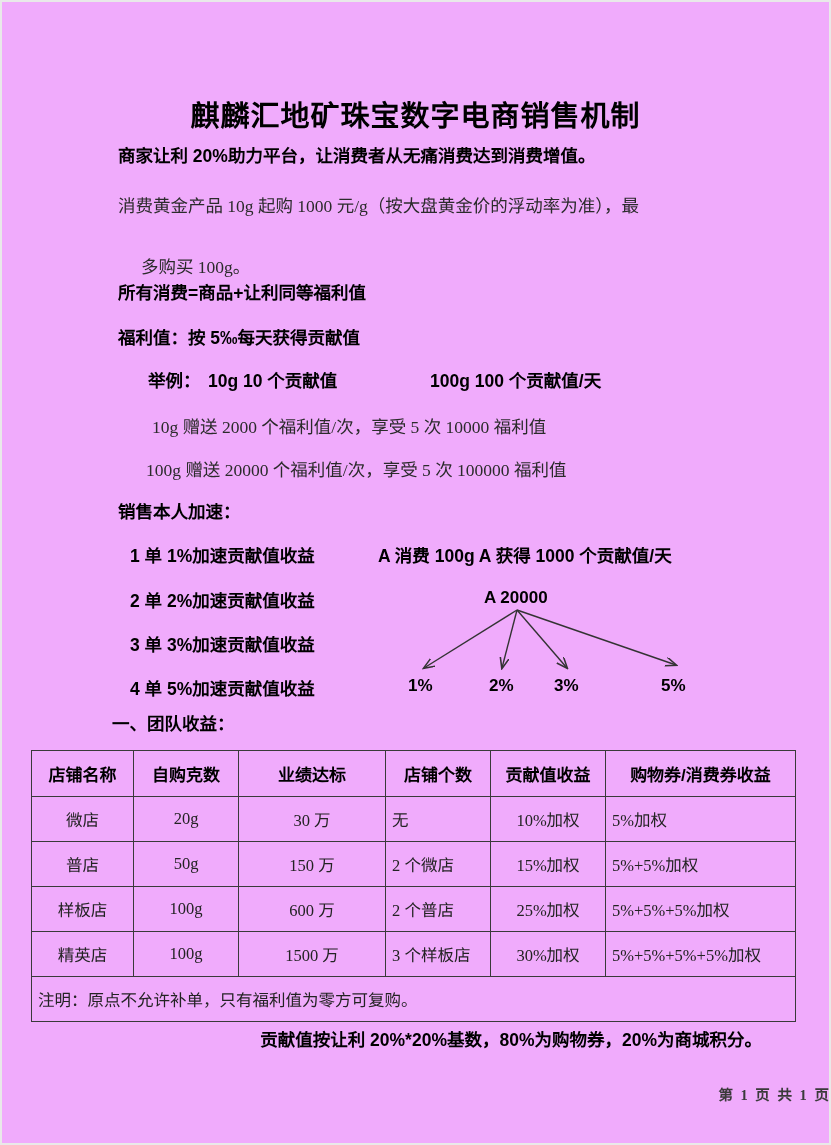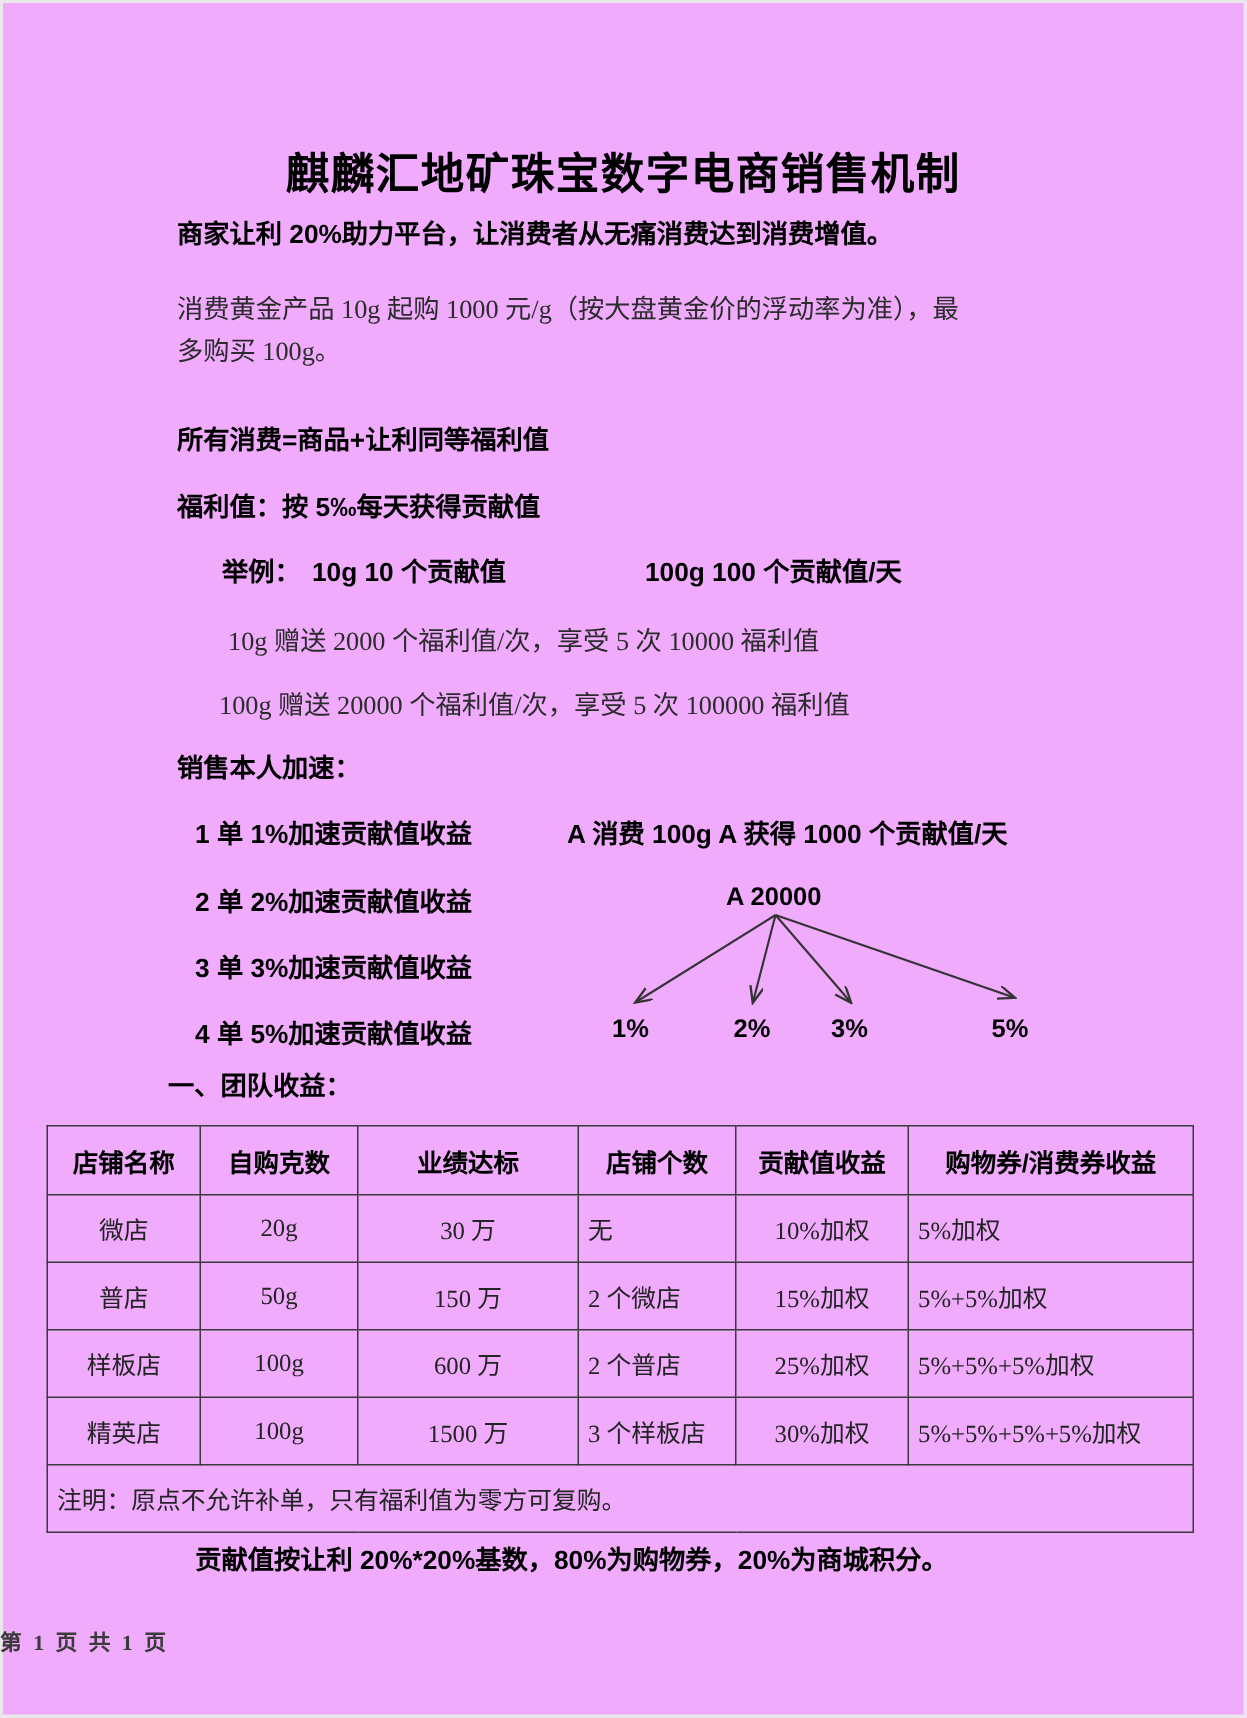--- a/index.html
+++ b/index.html
@@ -117,32 +117,32 @@
     color: #2b2b2b;
     padding-left: 12px;
     height: 44px;
   }
 
   .bottom-note {
     position: absolute;
     left: 0;
     top: 1026px;
     width: 762px;
-    text-align: center;
+    text-align: right;
     font-family: "Liberation Sans", "DejaVu Sans", sans-serif;
     font-weight: bold;
     font-size: 17.5px;
     color: #000000;
   }
   .page-footer {
     position: absolute;
     left: 0;
     top: 1083px;
     width: 831px;
-    text-align: left;
+    text-align: right;
     font-family: "Liberation Serif", "DejaVu Serif", serif;
     font-weight: bold;
     font-size: 14.5px;
     letter-spacing: 2px;
     color: #3a3a3a;
   }
 </style>
 </head>
 <body>
 
@@ -152,21 +152,21 @@
   <div class="edge edge-left"></div>
   <div class="edge edge-right"></div>
   <div class="edge edge-bottom"></div>
 
   <div class="doc-title">麒麟汇地矿珠宝数字电商销售机制</div>
 
   <div class="para bold-sans" style="top:146px;">商家让利 20%助力平台，让消费者从无痛消费达到消费增值。</div>
 
   <div class="para serif-reg" style="top:196px;">消费黄金产品 10g 起购 1000 元/g（按大盘黄金价的浮动率为准），最</div>
 
-  <div class="para serif-reg" style="top:224px;">多购买 100g。</div>
+  <div class="para serif-reg" style="top:257px;margin-left:23px;">多购买 100g。</div>
 
   <div class="para bold-sans" style="top:283px;">所有消费=商品+让利同等福利值</div>
 
   <div class="para bold-sans" style="top:328px;">福利值：按 5‰每天获得贡献值</div>
 
   <div class="para bold-sans" style="left:148px; top:371px;">举例：</div>
   <div class="para bold-sans" style="left:208px; top:371px;">10g 10 个贡献值</div>
   <div class="para bold-sans" style="left:430px; top:371px;">100g 100 个贡献值/天</div>
 
   <div class="para serif-reg" style="left:152px; top:417px;">10g 赠送 2000 个福利值/次，享受 5 次 10000 福利值</div>

